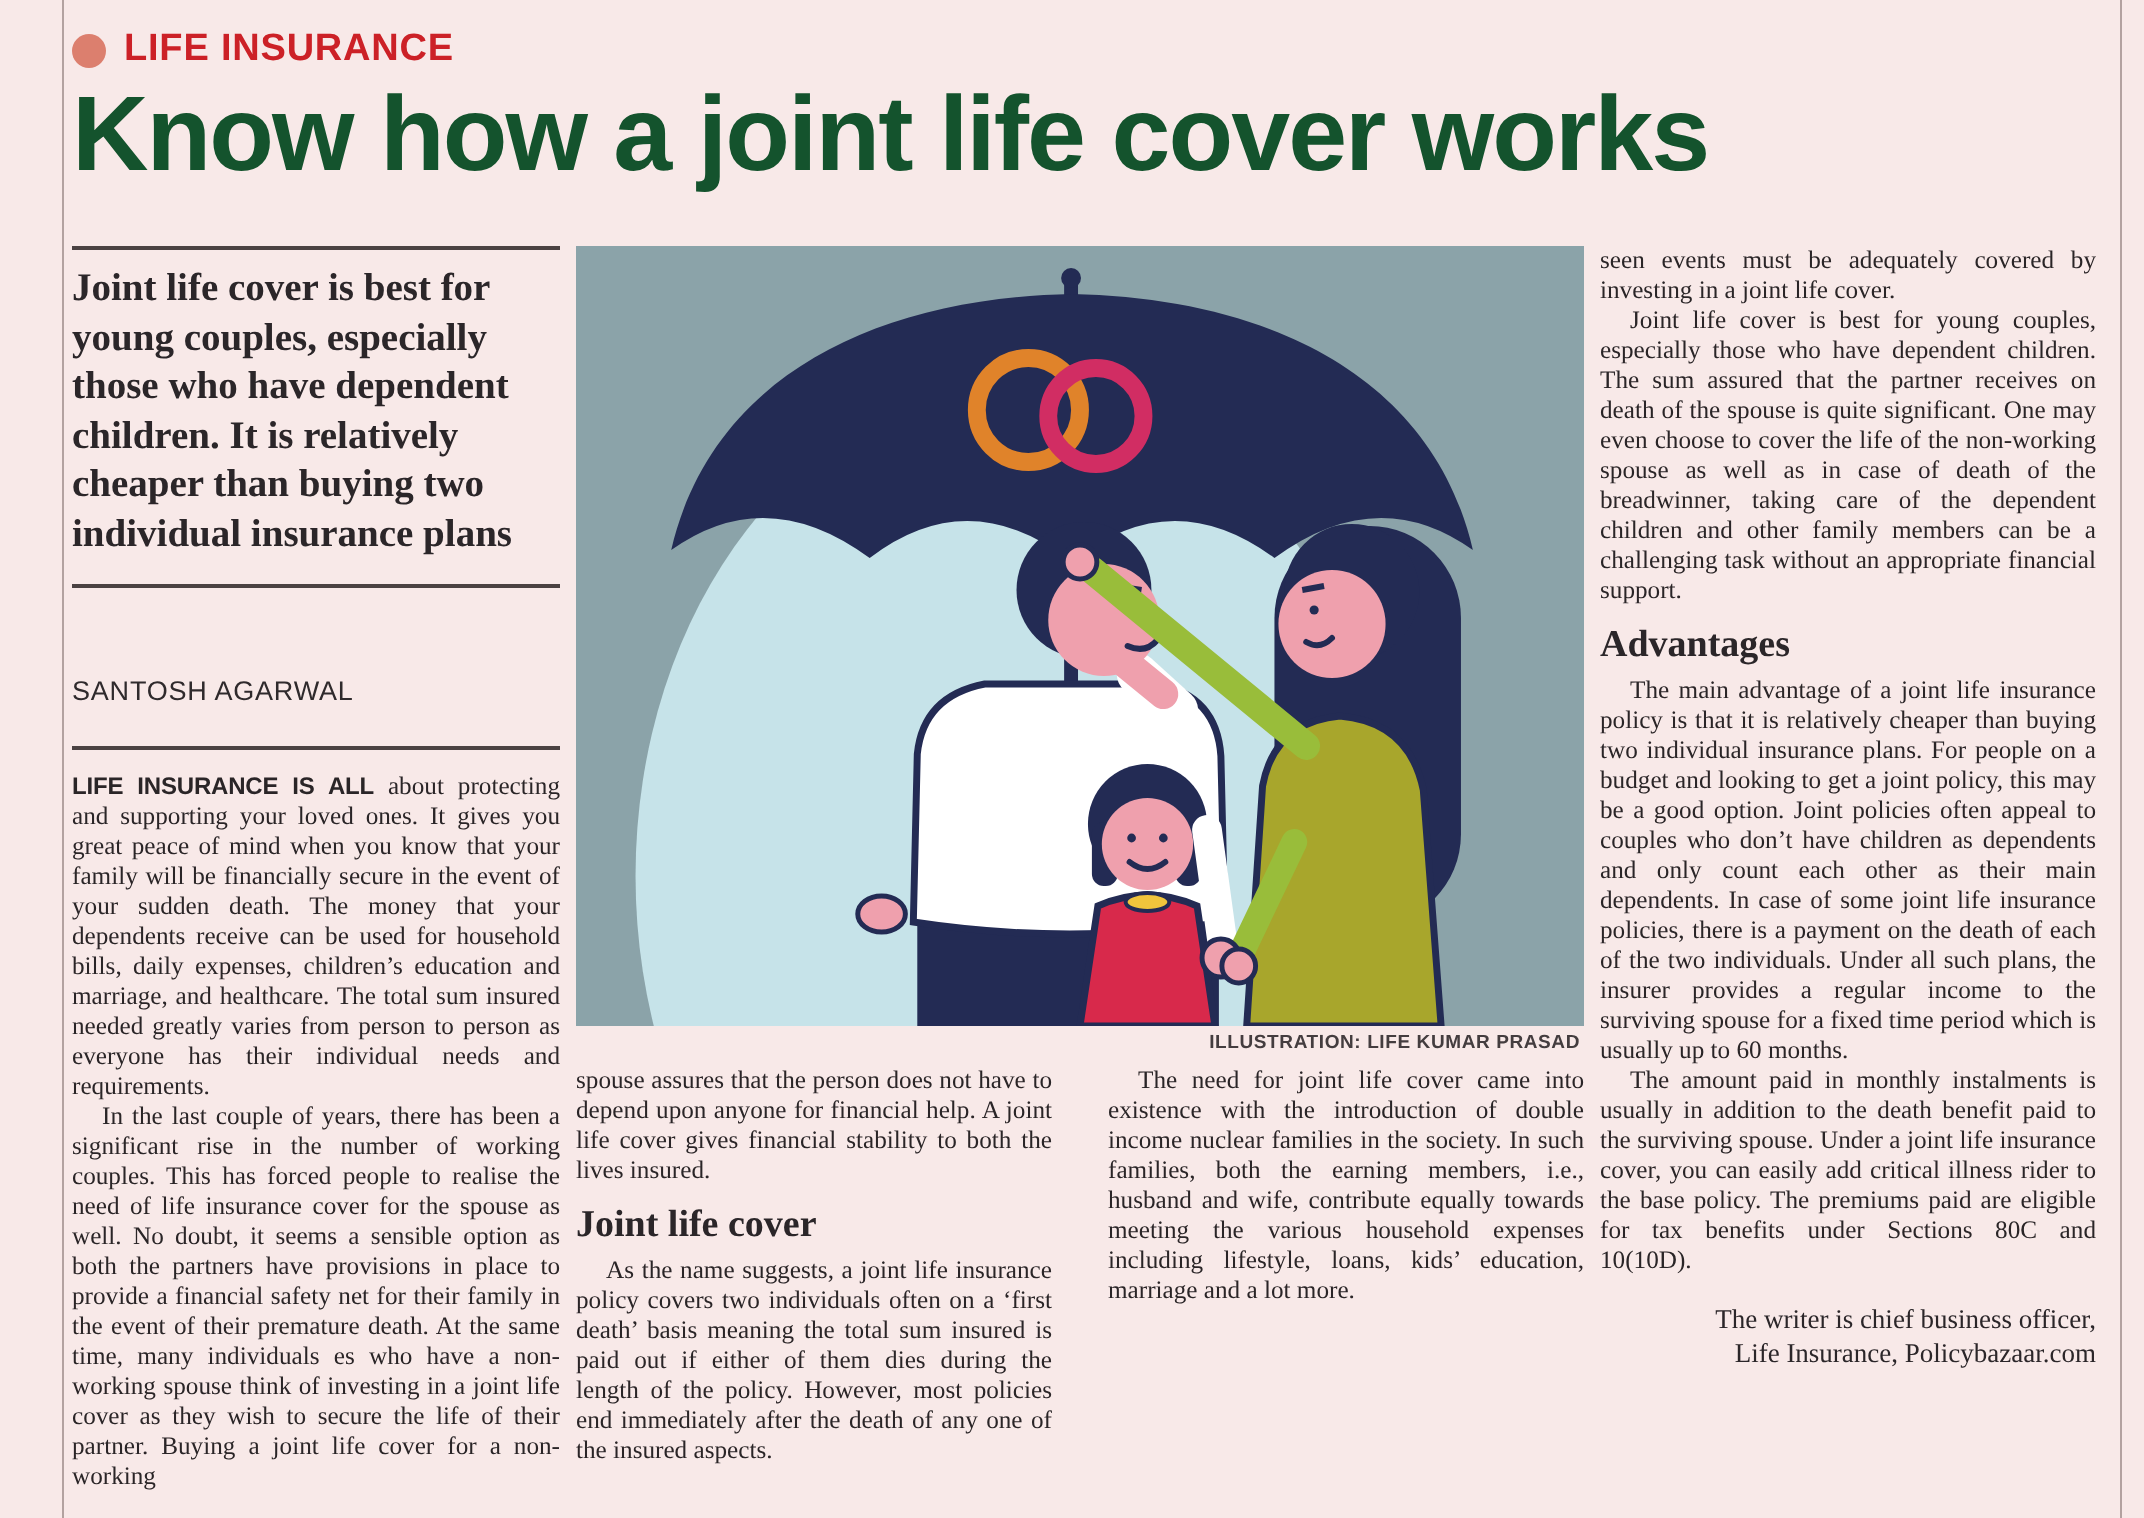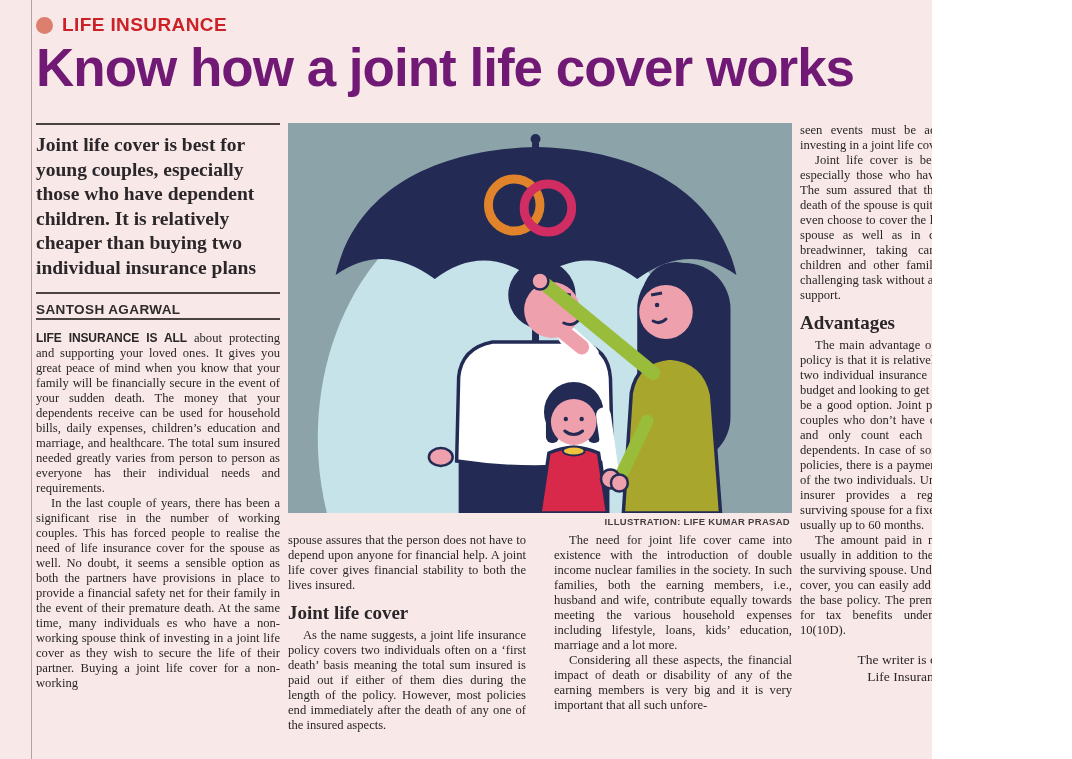--- a/index.html
+++ b/index.html
@@ -1,55 +1,55 @@
 <!DOCTYPE html>
 <html><head>
 <meta charset="utf-8">
 <title>Newspaper article</title>
 <style>
   html,body{margin:0;padding:0;}
   .page{
     position:relative;
-    width:932px;height:759px;
+    width:1072px;height:759px;
     background:#f8e9e8;
     overflow:hidden;
     font-family:"Liberation Serif","DejaVu Serif",serif;
     color:#2a2527;
   }
   .edge{position:absolute;top:0;bottom:0;width:1px;background:#b3a2a0;}
   .edge.left{left:31px;}
   .edge.right{left:1060px;}
 
   .masthead{position:absolute;left:36px;top:14px;}
   .section-row{display:flex;align-items:center;gap:9px;}
   .dot{width:17px;height:17px;border-radius:50%;background:#dc7f6e;}
   .section-label{
     font-family:"Liberation Sans","DejaVu Sans",sans-serif;
     font-weight:bold;font-size:19px;letter-spacing:.4px;color:#cc2127;
   }
   .headline{
     font-family:"Liberation Sans","DejaVu Sans",sans-serif;
-    font-weight:bold;font-size:53px;letter-spacing:-1px;color:#701a75;
+    font-weight:bold;font-size:53px;letter-spacing:-1px;color:#14532d;
     margin-top:4px;white-space:nowrap;line-height:1.05;
   }
 
   .content{
     position:absolute;left:36px;top:123px;width:1012px;
     display:grid;grid-template-columns:244px 504px 248px;column-gap:8px;
   }
 
   .rule{border-top:2px solid #4b4242;}
   .standfirst{
     font-size:19.5px;font-weight:bold;line-height:1.26;
     padding:8px 0 12px;color:#2b2629;
   }
   .byline{
     font-family:"Liberation Sans","DejaVu Sans",sans-serif;
-    font-weight:bold;font-size:13.5px;letter-spacing:.4px;
-    padding:8px 0 1px;color:#2f2a2c;
+    font-weight:normal;font-size:13.5px;letter-spacing:.4px;
+    padding:8px 0 20px;color:#2f2a2c;margin-top:36px;
   }
   .body-text p{
     font-size:12.6px;line-height:1.19;text-align:justify;margin:0;
   }
   .body-text p.indent{text-indent:15px;}
   .body-text{margin-top:11px;}
   .lead-in{
     font-family:"Liberation Sans","DejaVu Sans",sans-serif;
     font-weight:bold;font-size:12px;letter-spacing:-.1px;
   }
@@ -159,21 +159,20 @@
       <div class="mid-cols">
 
         <div class="body-text">
           <p>spouse assures that the person does not have to depend upon anyone for financial help. A joint life cover gives financial stability to both the lives insured.</p>
           <div class="sub-heading">Joint life cover</div>
           <p class="indent">As the name suggests, a joint life insurance policy covers two individuals often on a ‘first death’ basis meaning the total sum insured is paid out if either of them dies during the length of the policy. However, most policies end immediately after the death of any one of the insured aspects.</p>
         </div>
 
         <div class="body-text">
           <p class="indent">The need for joint life cover came into existence with the introduction of double income nuclear families in the society. In such families, both the earning members, i.e., husband and wife, contribute equally towards meeting the various household expenses including lifestyle, loans, kids’ education, marriage and a lot more.</p>
-          <p class="indent">Considering all these aspects, the financial impact of death or disability of any of the earning members is very big and it is very important that all such unfore-</p>
         </div>
       </div>
     </div>
 
     <div class="col4">
       <div class="body-text">
         <p>seen events must be adequately covered by investing in a joint life cover.</p>
         <p class="indent">Joint life cover is best for young couples, especially those who have dependent children. The sum assured that the partner receives on death of the spouse is quite significant. One may even choose to cover the life of the non-working spouse as well as in case of death of the breadwinner, taking care of the dependent children and other family members can be a challenging task without an appropriate financial support.</p>
         <div class="sub-heading">Advantages</div>
         <p class="indent">The main advantage of a joint life insurance policy is that it is relatively cheaper than buying two individual insurance plans. For people on a budget and looking to get a joint policy, this may be a good option. Joint policies often appeal to couples who don’t have children as dependents and only count each other as their main dependents. In case of some joint life insurance policies, there is a payment on the death of each of the two individuals. Under all such plans, the insurer provides a regular income to the surviving spouse for a fixed time period which is usually up to 60 months.</p>

